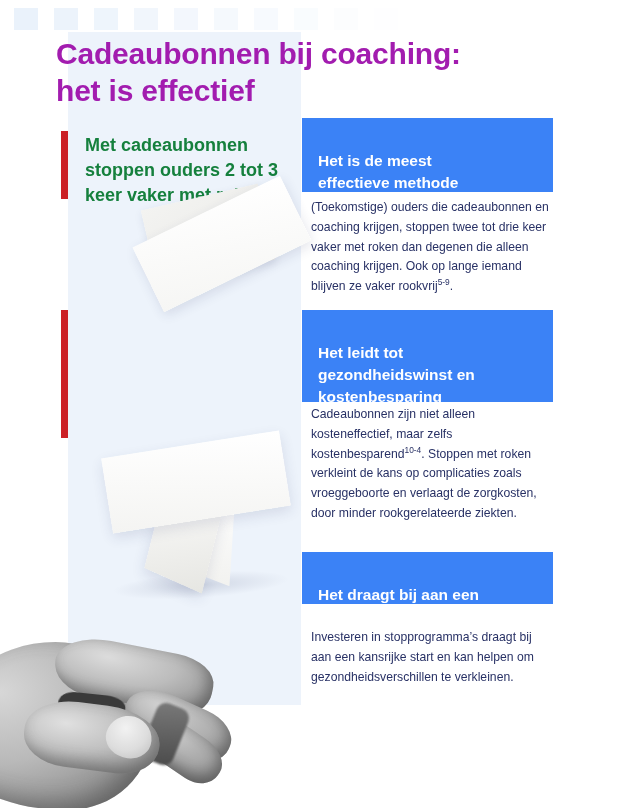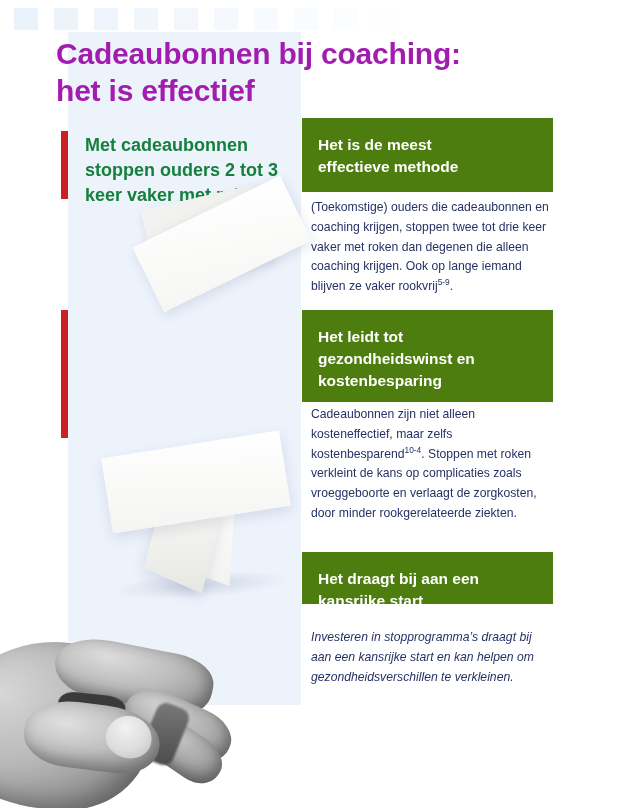--- a/index.html
+++ b/index.html
@@ -223,45 +223,45 @@
     background: linear-gradient(160deg,#7a7a7a,#4a4a4a);
     transform: rotate(22deg);
     filter: blur(1px);
   }
 
   
   .navy-box {
     position: absolute;
     left: 302px;
     width: 251px;
-    background: #4d7c0f;
+    background: #3b82f6;
     color: #ffffff;
     box-sizing: border-box;
-    padding: 16px 18px 16px 16px;
+    padding: 32px 18px 16px 16px;
     font-size: 15.5px;
     font-weight: bold;
     line-height: 1.42;
     white-space: pre-line;
   }
   .navy-box.b1 { top: 118px; height: 74px; }
   .navy-box.b2 { top: 310px; height: 92px; }
   .navy-box.b3 { top: 552px; height: 52px; }
 
   .body-text {
     position: absolute;
     left: 311px;
     width: 244px;
     color: #283165;
     font-size: 12.2px;
     line-height: 1.62;
     box-sizing: border-box;
   }
   .body-text.t1 { top: 198px; }
   .body-text.t2 { top: 405px; }
-  .body-text.t3 { top: 628px; font-style: italic; }
+  .body-text.t3 { top: 628px; }
   .body-text sup {
     font-size: 8.4px;
     vertical-align: super;
     line-height: 0;
   }
 </style>
 </head>
 <body>
 
 <div id="page">

